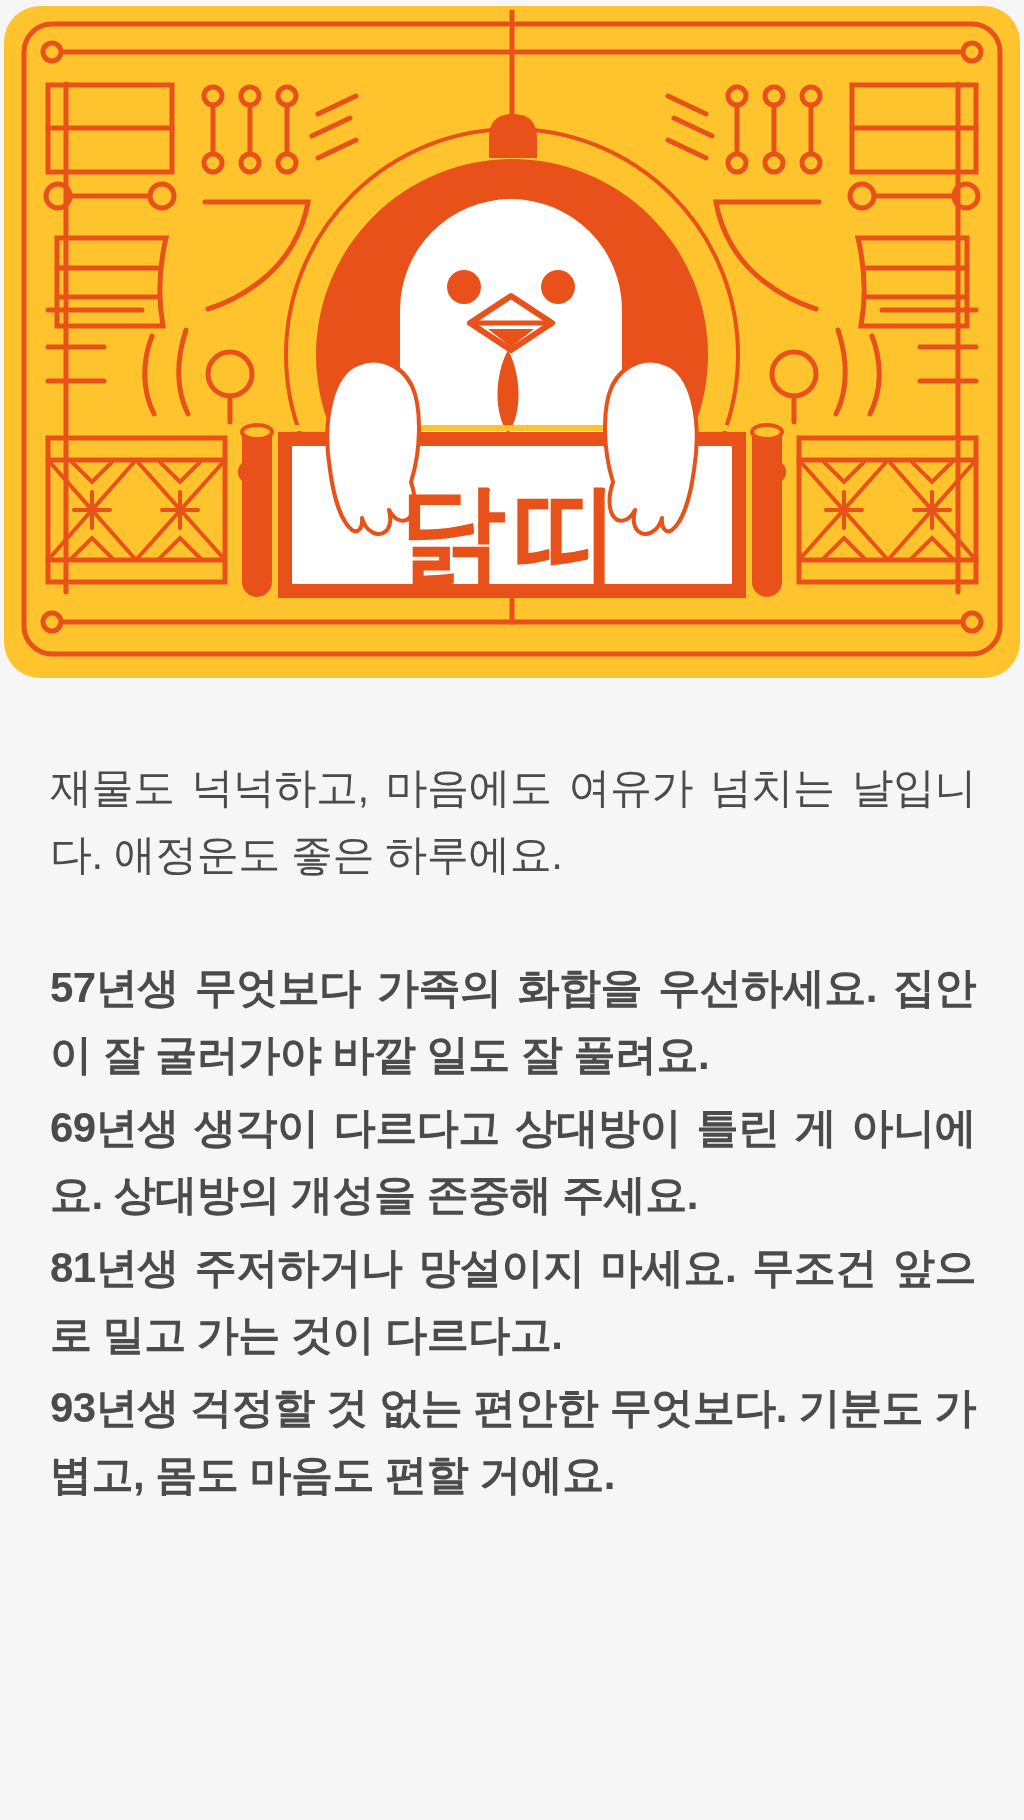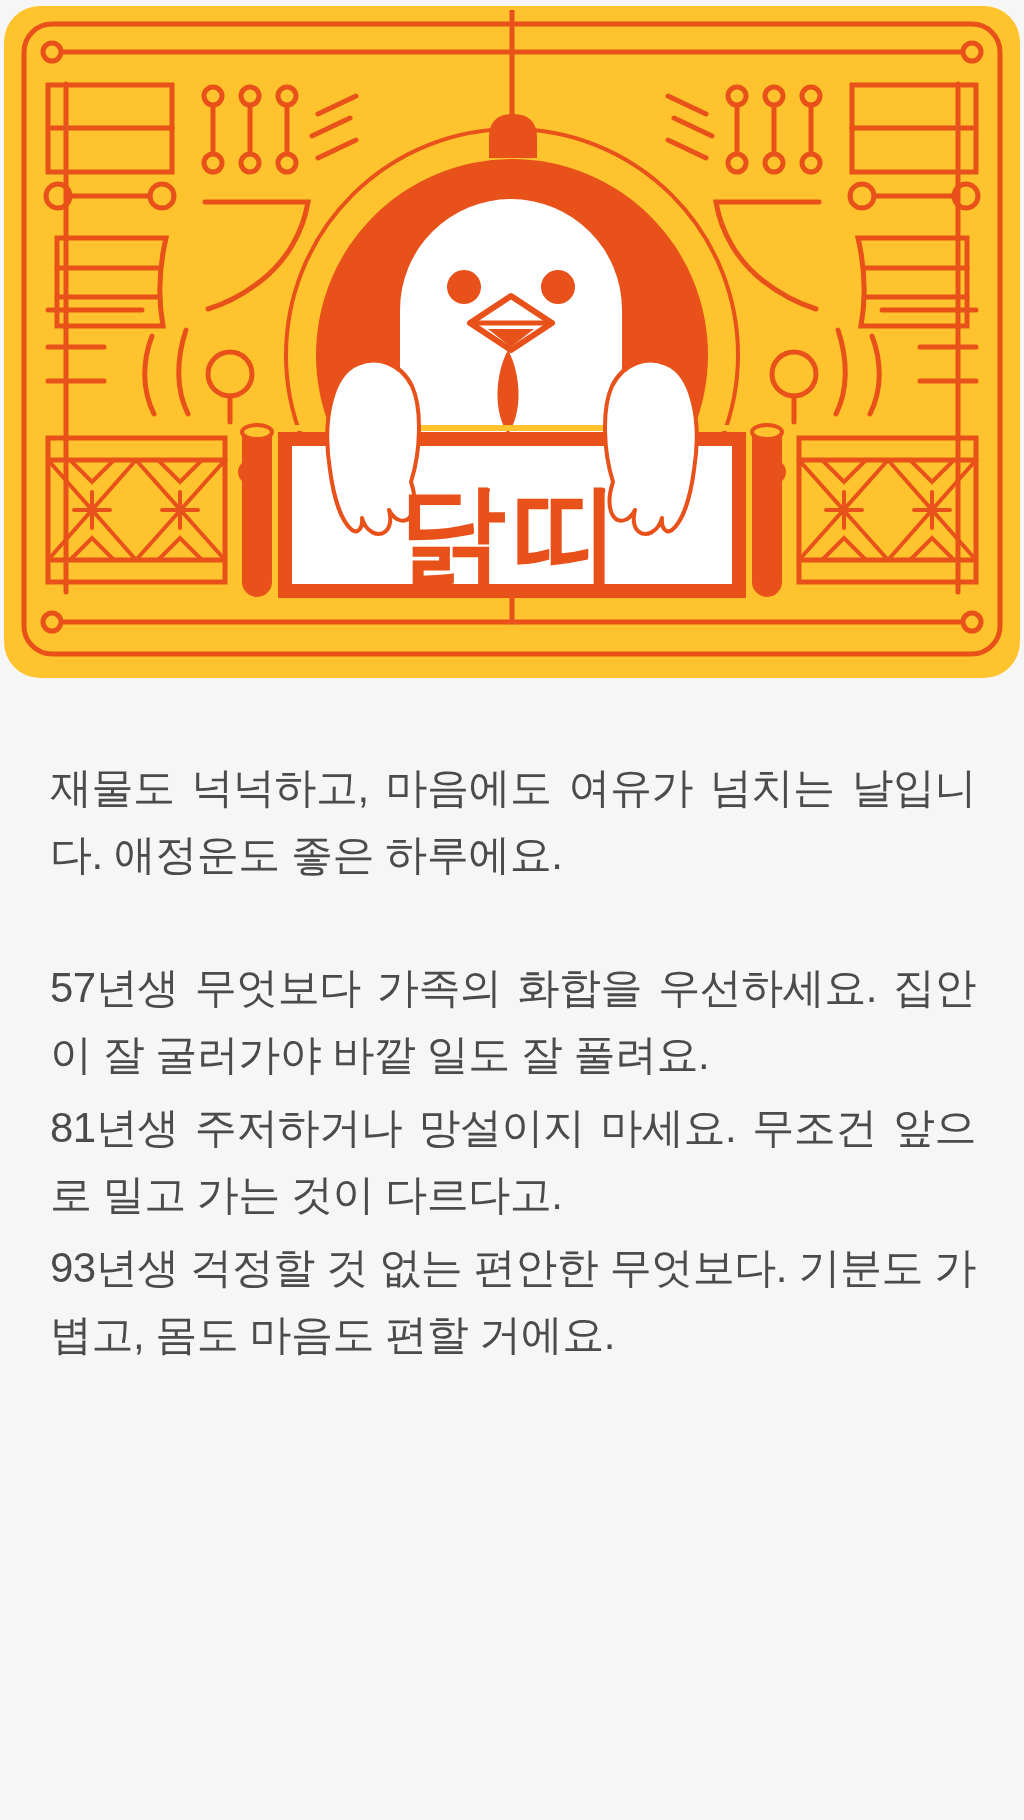--- a/index.html
+++ b/index.html
@@ -14,21 +14,21 @@
   .fortune{
     padding:70px 48px 0 50px;
     font-size:42px;
     line-height:67px;
     color:#4b4b4b;
     text-align:justify;
     letter-spacing:-0.5px;
   }
   .fortune p{margin:0;}
   .fortune .intro{margin-bottom:66px;}
-  .fortune .entry{margin-bottom:6px;}
+  .fortune .entry{margin-bottom:6px;font-weight:bold;}
   .banner-text{
     font-family:"Liberation Sans",sans-serif;
     font-weight:700;
     letter-spacing:6px;
   }
 </style>
 </head>
 <body>
 
 <div class="card-wrap">
@@ -150,15 +150,16 @@
     <use href="#wingL" transform="translate(1024,0) scale(-1,1)"></use>
   </g>
 
   <text x="512" y="570" text-anchor="middle" class="banner-text" font-size="108" fill="#E8521A">닭띠</text>
 </svg>
 </div>
 
 <div class="fortune">
   <p class="intro">재물도 넉넉하고, 마음에도 여유가 넘치는 날입니다. 애정운도 좋은 하루에요.</p>
   <p class="entry"><span>57년생</span> <span>무엇보다 가족의 화합을 우선하세요. 집안이 잘 굴러가야 바깥 일도 잘 풀려요.</span></p>
+  <p class="entry"><span>69년생</span> <span>생각이 다르다고 상대방이 틀린 게 아니에요. 상대방의 개성을 존중해 주세요.</span></p>
   <p class="entry"><span>81년생</span> <span>주저하거나 망설이지 마세요. 무조건 앞으로 밀고 가는 것이 다르다고.</span></p>
   <p class="entry"><span>93년생</span> <span>걱정할 것 없는 편안한 무엇보다. 기분도 가볍고, 몸도 마음도 편할 거에요.</span></p>
 </div>
 
 </body></html>

